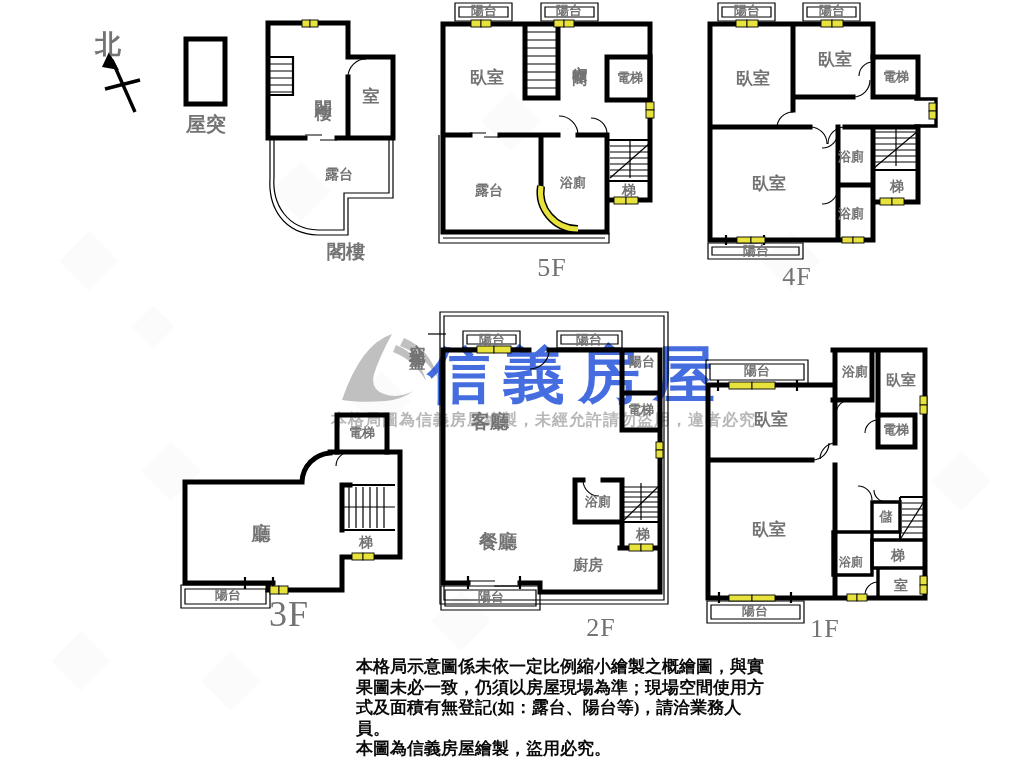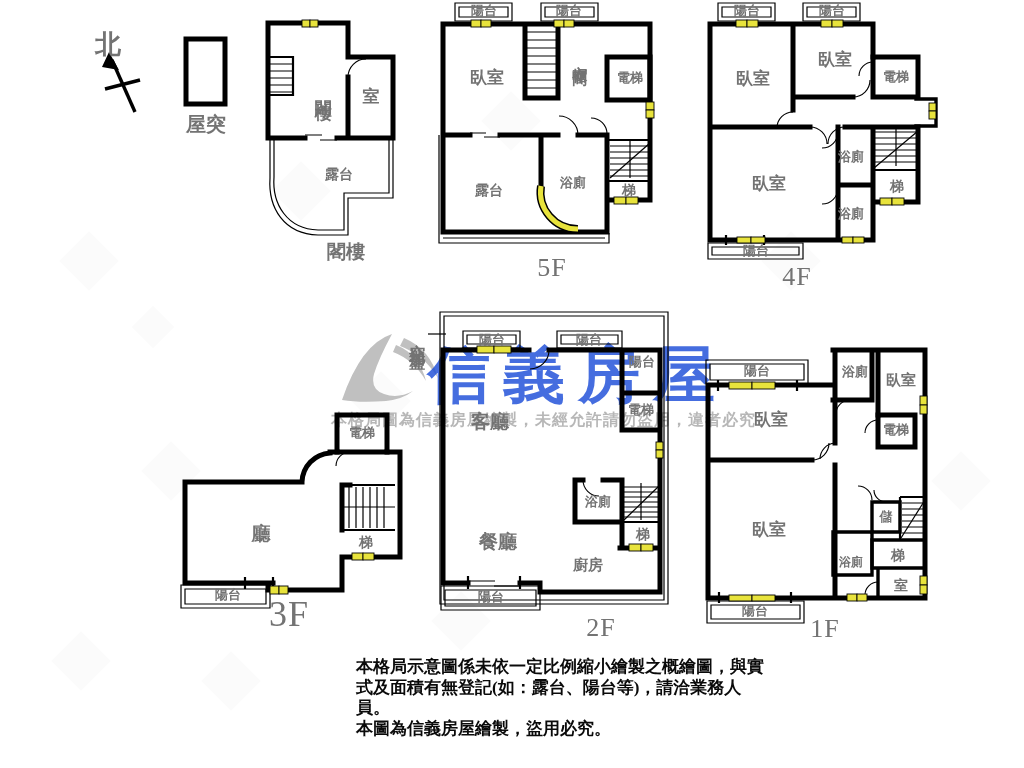--- a/index.html
+++ b/index.html
@@ -315,17 +315,18 @@
     <div class="lbl" style="left:886px;top:517px;font-size:13px;">儲</div>
     <div class="lbl" style="left:851px;top:562px;font-size:12px;">浴廁</div>
     <div class="lbl" style="left:898px;top:555px;font-size:14px;">梯</div>
     <div class="lbl" style="left:901px;top:585px;font-size:14px;">室</div>
     <div class="lbl" style="left:755px;top:611px;font-size:13px;">陽台</div>
     <div class="lbl cap" style="left:825px;top:629px;font-size:26px;">1F</div>
   </div>
 
   <div class="disc">
     <div>本格局示意圖係未依一定比例縮小繪製之概繪圖，與實</div>
+    <div>果圖未必一致，仍須以房屋現場為準；現場空間使用方</div>
     <div>式及面積有無登記(如：露台、陽台等)，請洽業務人員。</div>
     <div>本圖為信義房屋繪製，盜用必究。</div>
   </div>
 
 </div>
 
 </body></html>

